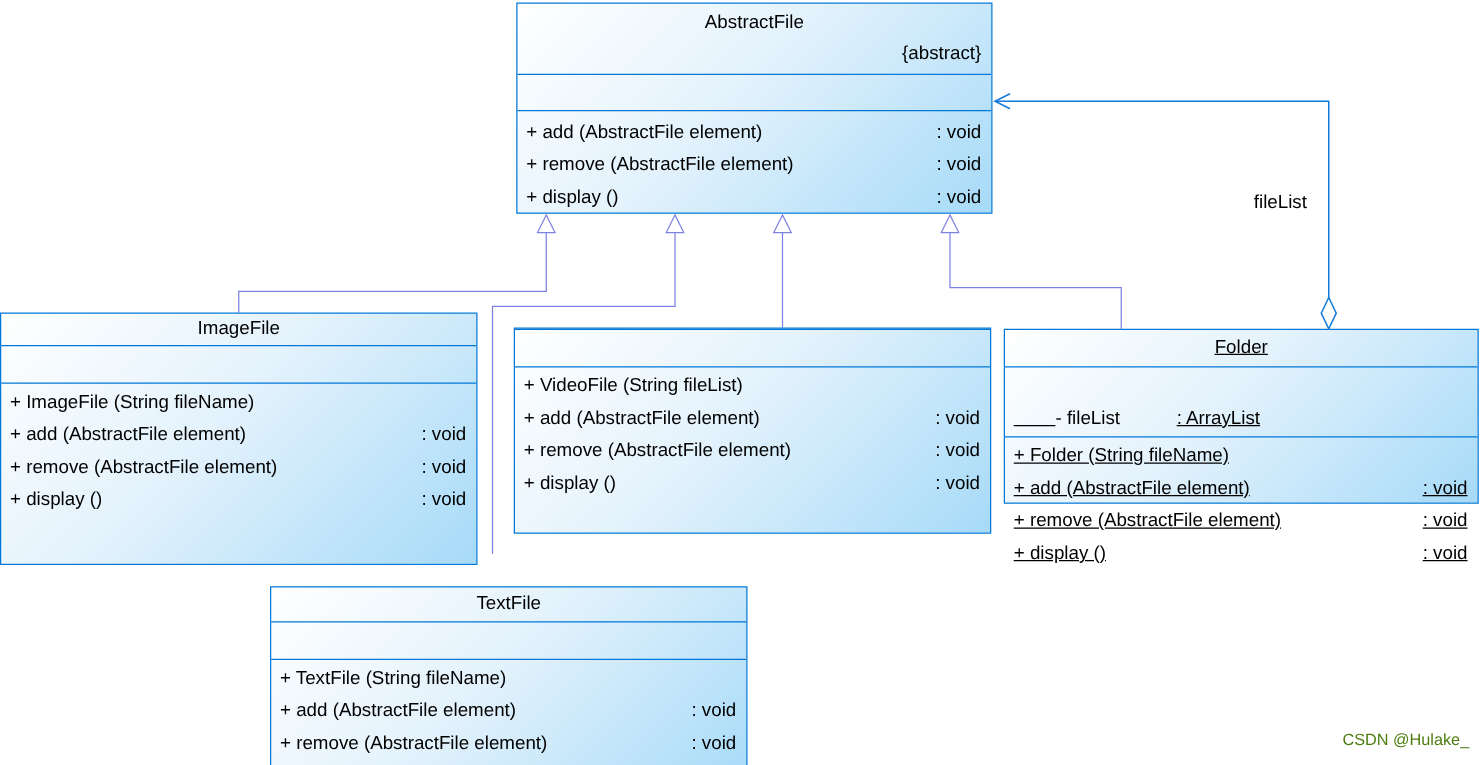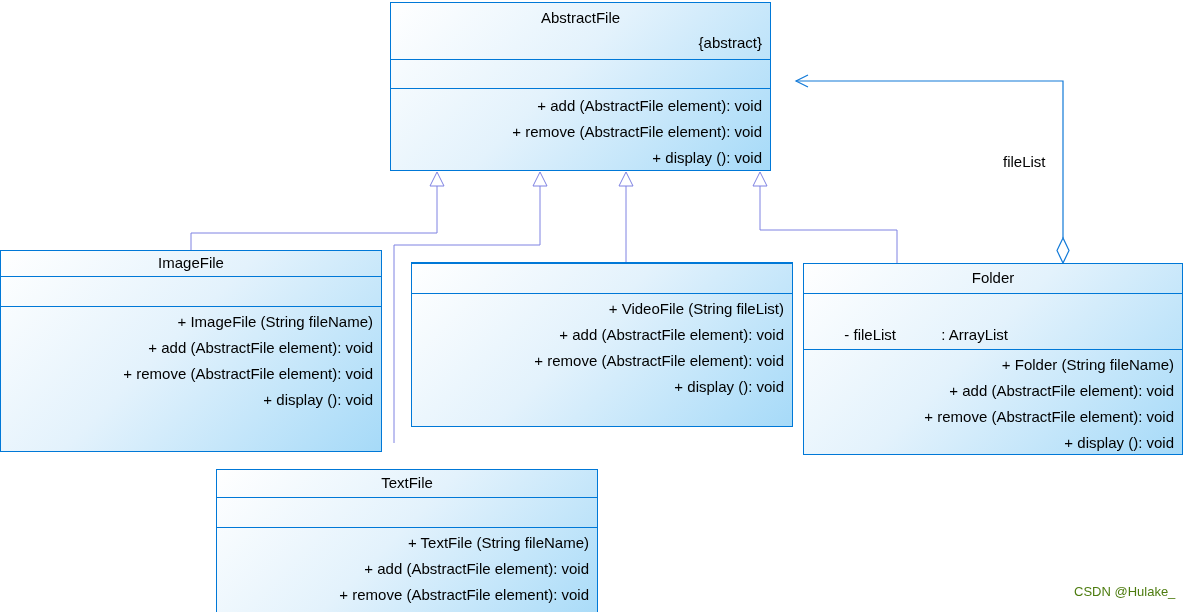--- a/index.html
+++ b/index.html
@@ -15,21 +15,21 @@
     border:1.5px solid #0078d7;
     background:linear-gradient(135deg, #ffffff 0%, #e3f2fc 45%, #a6daf8 100%);
   }
   .compartment { box-sizing:border-box; border-top:1px solid #0078d7; overflow:hidden; }
   .compartment.first { border-top:none; }
   .class-title { text-align:center; line-height:25px; }
   .title-name-row { line-height:26px; padding-top:2px; text-align:center; }
   .stereotype-row { line-height:24px; text-align:right; padding-right:8px; }
   .attr-row { line-height:26px; padding:1px 8px 0 7px; white-space:pre; }
   .attr-name { display:inline-block; min-width:97px; }
-  .method-row { display:flex; justify-content:flex-end; line-height:26px; padding:0 8px 0 7px; white-space:pre; }
+  .method-row { display:flex; justify-content:space-between; line-height:26px; padding:0 8px 0 7px; white-space:pre;gap:47px; }
   .methods-pad { padding-top:2px; }
   .methods-pad-lg { padding-top:4px; }
 
   .edge-label { position:absolute; line-height:18px; }
   .watermark { position:absolute; color:#4d7c0f; font-size:13px; }
 </style>
 </head>
 <body>
 
 <div id="canvas">
@@ -56,21 +56,21 @@
       <polygon points="760,172 753,186 767,186" fill="#ffffff"></polygon>
     </g>
 
     <g stroke="#127ad8" fill="none" stroke-width="1.2">
       <polyline points="796,81 1063,81 1063,238"></polyline>
       <polyline points="808,75 796,81 808,87"></polyline>
       <polygon points="1063,238 1057,250.5 1063,263 1069,250.5" fill="#ffffff"></polygon>
     </g>
   </svg>
 
-  <div class="uml-class" style="left:390px; top:2px; width:381px; height:169px;">
+  <div class="uml-class" style="left:413px; top:2px; width:381px; height:169px;">
     <div class="compartment first" style="height:56px;">
       <div class="title-name-row">AbstractFile</div>
       <div class="stereotype-row">{abstract}</div>
     </div>
     <div class="compartment" style="height:29px;"></div>
     <div class="compartment methods-pad-lg" style="height:82px;">
       <div class="method-row">
         <span>+ add (AbstractFile element)</span>
         <span>: void</span>
       </div>
@@ -158,21 +158,21 @@
         <span>+ remove (AbstractFile element)</span>
         <span>: void</span>
       </div>
       <div class="method-row">
         <span>+ display ()</span>
         <span>: void</span>
       </div>
     </div>
   </div>
 
-  <div class="uml-class" style="left:803px; top:263px; width:380px; height:192px;">
+  <div class="uml-class" style="left:803px; top:263px; width:380px; height:140px;text-decoration:underline;">
     <div class="compartment first class-title" style="height:29px; line-height:28px;">Folder</div>
     <div class="compartment" style="height:56px; padding-top:2px;">
       <div class="attr-row" style="padding-top:0;">
         <span class="attr-name">- fileList</span><span>: ArrayList</span>
       </div>
 
     </div>
     <div class="compartment methods-pad" style="height:105px;">
       <div class="method-row">
         <span>+ Folder (String fileName)</span>

